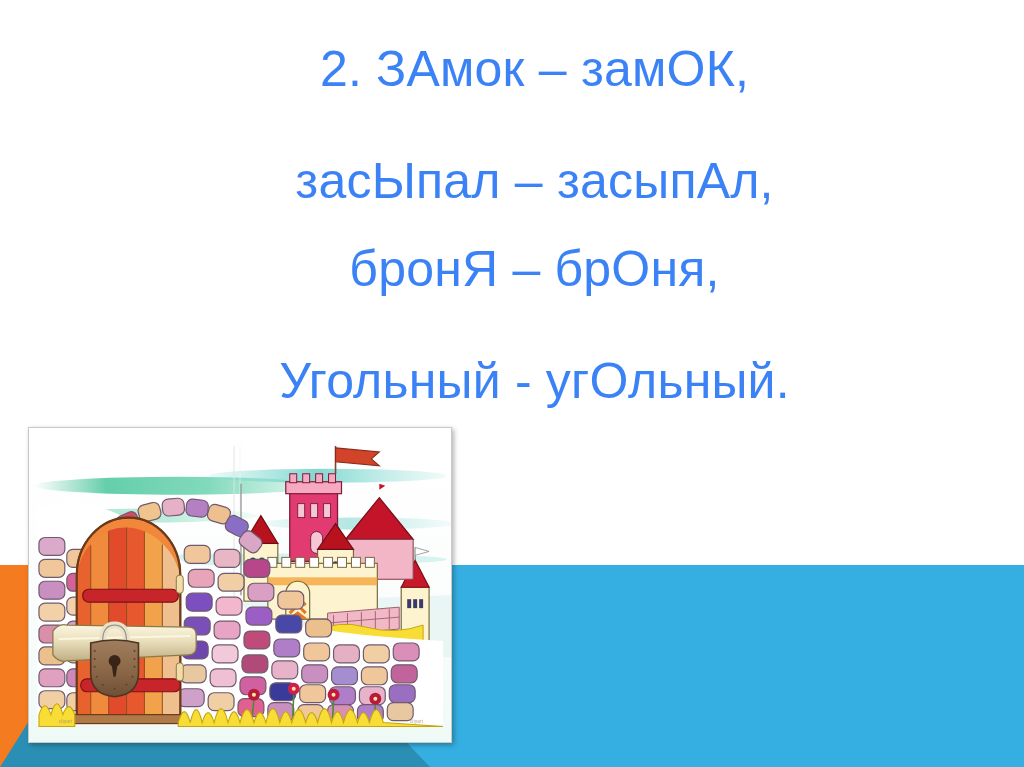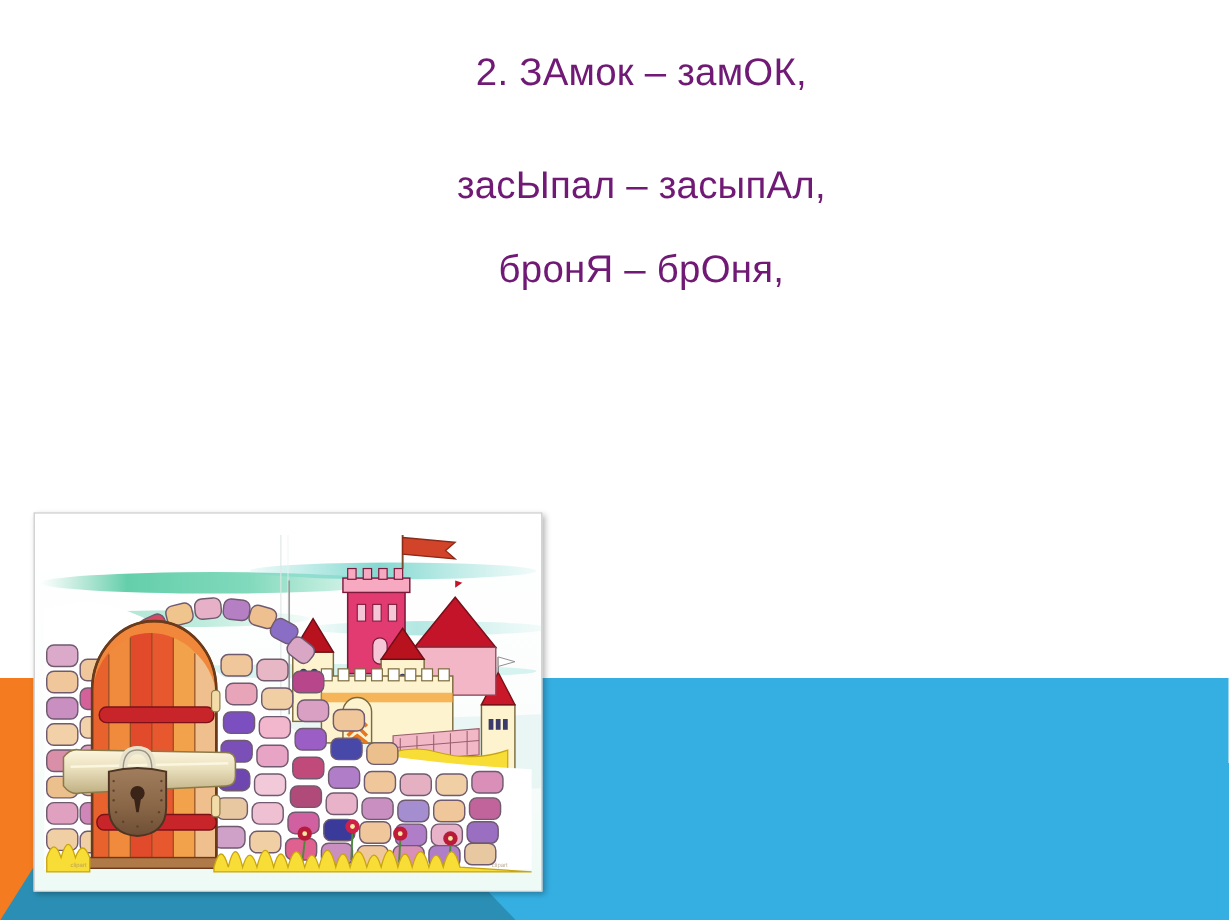--- a/index.html
+++ b/index.html
@@ -61,22 +61,22 @@
     position: absolute;
     left: 0;
     top: 44px;
     width: 1024px;
     z-index: 6;
     text-align: center;
     pointer-events: none;
   }
 
   .text-line {
-    color: #701a75;
-    font-size: 32px;
+    color: #3b82f6;
+    font-size: 50px;
     line-height: 1.0;
     letter-spacing: 0.2px;
     white-space: nowrap;
     padding-left: 45px;
   }
 
   .text-line.l1 { margin-bottom: 62px; }
   .text-line.l2 { margin-bottom: 62px; }
   .text-line.l3 { margin-bottom: 38px; }
   .text-line.l4 { margin-bottom: 0; }
@@ -402,15 +402,16 @@
         <text x="396" y="296" font-size="5" fill="#a08a6a" text-anchor="end" font-family="Liberation Sans, sans-serif" opacity="0.7">clipart</text>
         <text x="30" y="296" font-size="5" fill="#a08a6a" text-anchor="start" font-family="Liberation Sans, sans-serif" opacity="0.7">clipart</text>
       </g>
     </svg>
   </div>
 
   <div class="text-block">
     <div class="text-line l1">2. ЗАмок – замОК,</div>
     <div class="text-line l3">засЫпал – засыпАл,</div>
     <div class="text-line l2">бронЯ – брОня,</div>
+    <div class="text-line l4">Угольный - угОльный.</div>
   </div>
 
 </div>
 
 </body></html>

